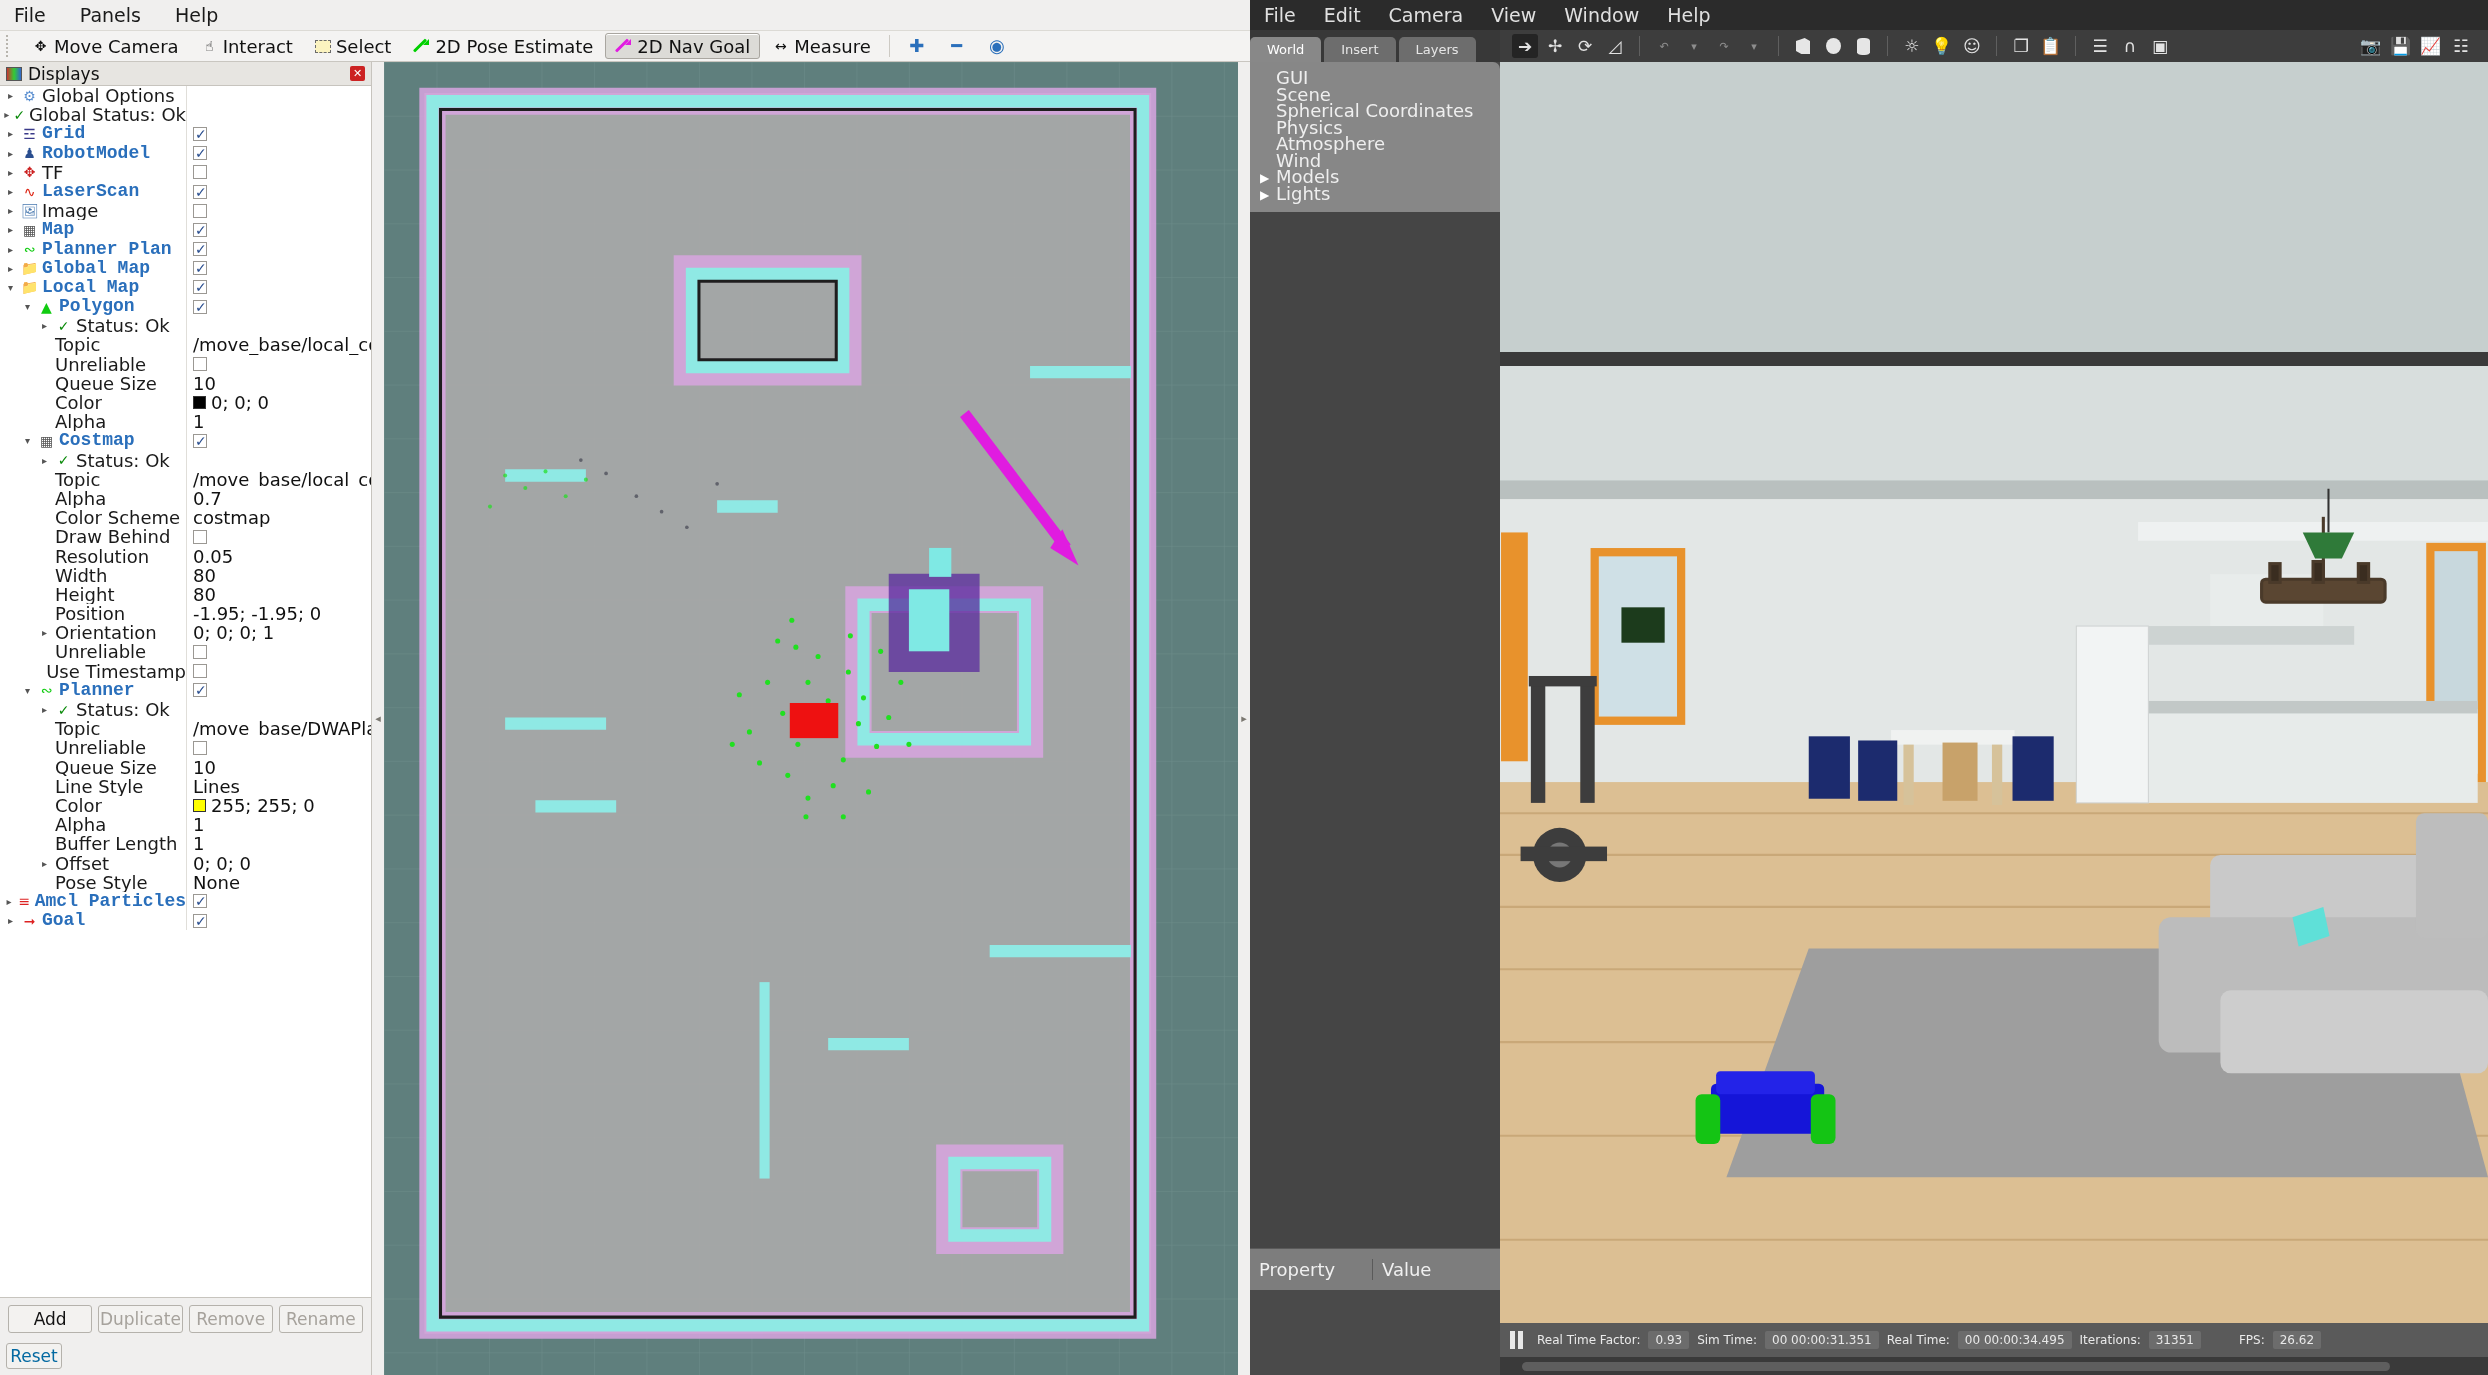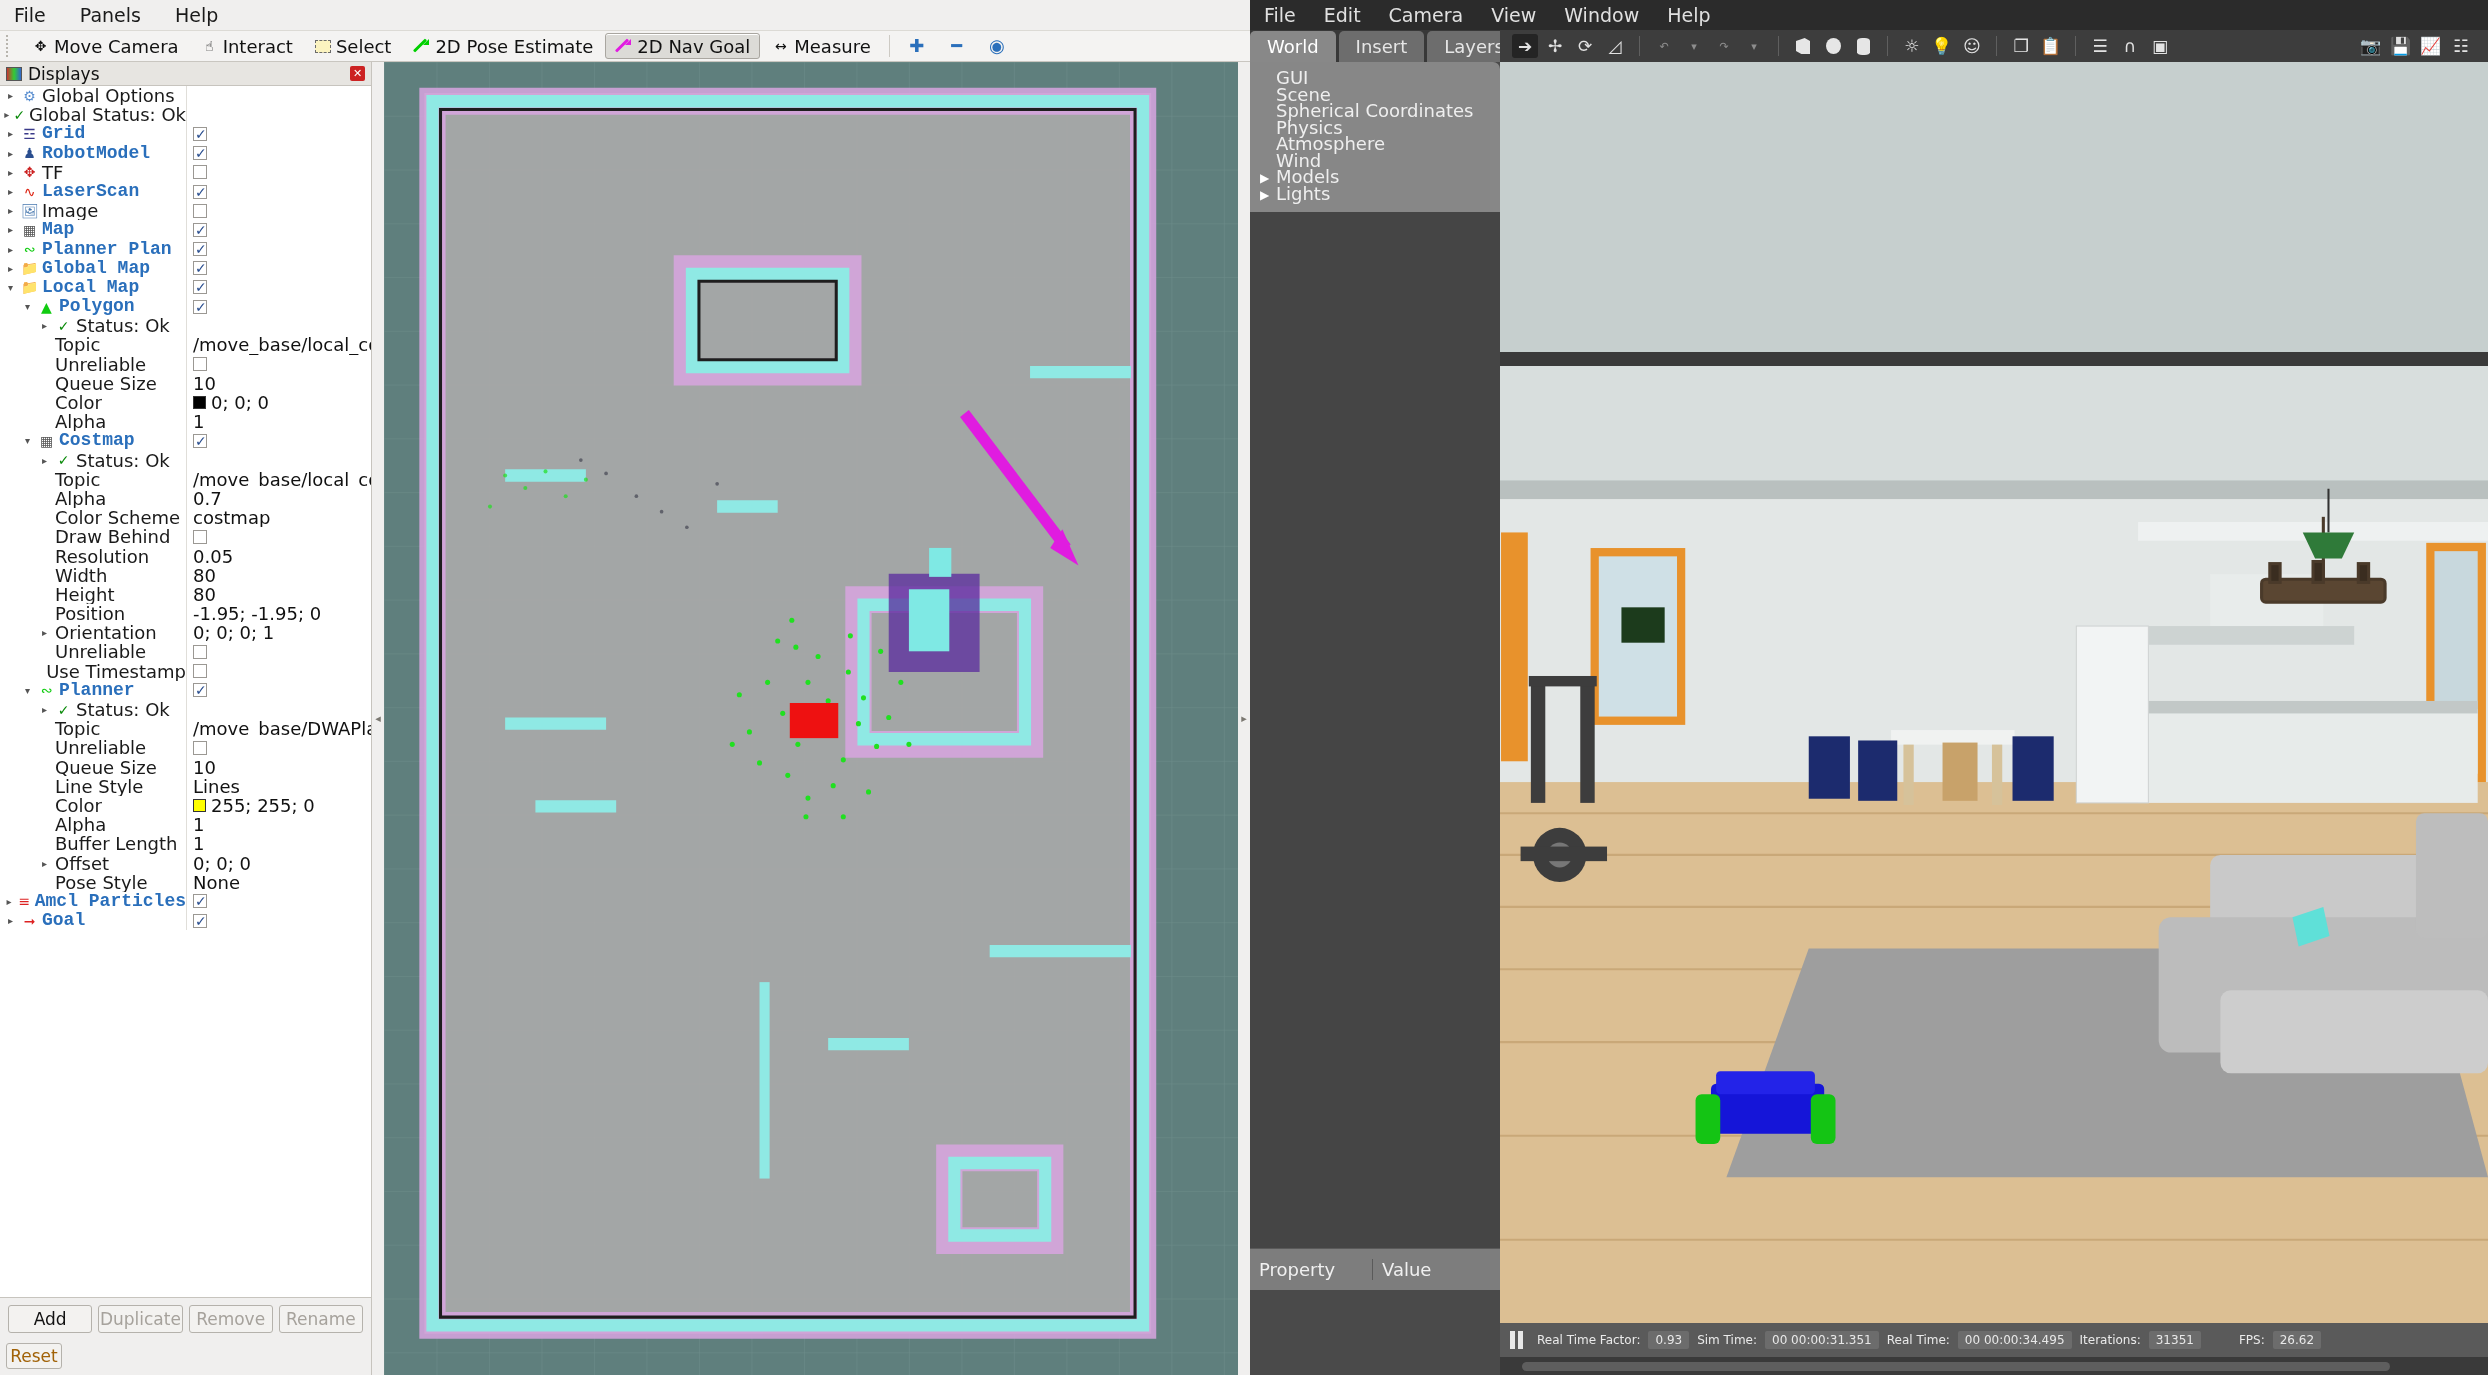--- a/index.html
+++ b/index.html
@@ -78,40 +78,40 @@
   .ok { color:#0a8a0a; font-weight:bold; }
   .tree-bottom { background:#f0efee; border-top:1px solid #c7c4be; }
   .btnrow { display:flex; gap:6px; padding:7px 8px; }
   .qbtn { flex:1; height:28px; background:#f3f2f0; border:1px solid #b5b2ac;
           border-radius:3px; font-size:17px; color:#111; display:flex;
           align-items:center; justify-content:center; }
   .qbtn.dis { color:#a6a29c; }
   .reset-row { padding:3px 6px 6px 6px; }
   .reset-btn { width:56px; height:26px; background:#f3f2f0; border:1px solid #b5b2ac;
                border-radius:3px; font-size:17px; display:flex; align-items:center;
-               justify-content:center; color:#a16207; }
+               justify-content:center; color:#0369a1; }
 
   
   .viewwrap { flex:1; display:flex; flex-direction:column; min-width:0; position:relative; }
   .splitbar { width:12px; background:#f0efee; display:flex; align-items:center;
               justify-content:center; color:#7a7770; font-size:11px; }
   .canvas { flex:1; background:#5f7f7d; position:relative; overflow:hidden; }
   .statusbar { height:26px; background:#f0efee; border-top:1px solid #c7c4be;
                display:flex; align-items:center; justify-content:flex-end;
                padding-right:10px; font-size:17px; color:#111; }
 
   
   .gz { width:1238px; height:1375px; background:#303030; display:flex;
         flex-direction:column; color:#d8d8d8; }
   .gz-menubar { height:30px; background:#2b2b2b; display:flex; align-items:center;
                 padding-left:14px; gap:28px; font-size:19px; color:#e0e0e0; }
   .gz-main { flex:1; display:flex; min-height:0; }
   .gz-left { width:250px; background:#4a4a4a; display:flex; flex-direction:column; }
   .gz-tabs { display:flex; height:32px; background:#383838; align-items:flex-end; }
-  .gz-tab { padding:5px 17px; font-size:18px; background:#6d6d6d; color:#e6e6e6;
+  .gz-tab { padding:5px 17px; font-size:13px; background:#6d6d6d; color:#e6e6e6;
             border-top-left-radius:5px; border-top-right-radius:5px; margin-right:3px; }
   .gz-tab.active { background:#888; color:#fff; }
   .gz-tree { flex:0 0 auto; background:#878787; padding:8px 0 10px 0;
              border-radius:0 7px 0 0; }
   .gz-item { height:16.5px; line-height:16.5px; font-size:18px; color:#efefef;
              padding-left:26px; position:relative; white-space:nowrap; }
   .gz-item .tw { position:absolute; left:10px; top:1px; font-size:12px; color:#fff; }
   .gz-spacer { flex:1; background:#454545; }
   .gz-prophdr { display:flex; height:42px; background:#7d7d7d; font-size:18px;
                 color:#f0f0f0; align-items:center; border-top:1px solid #5a5a5a; }

